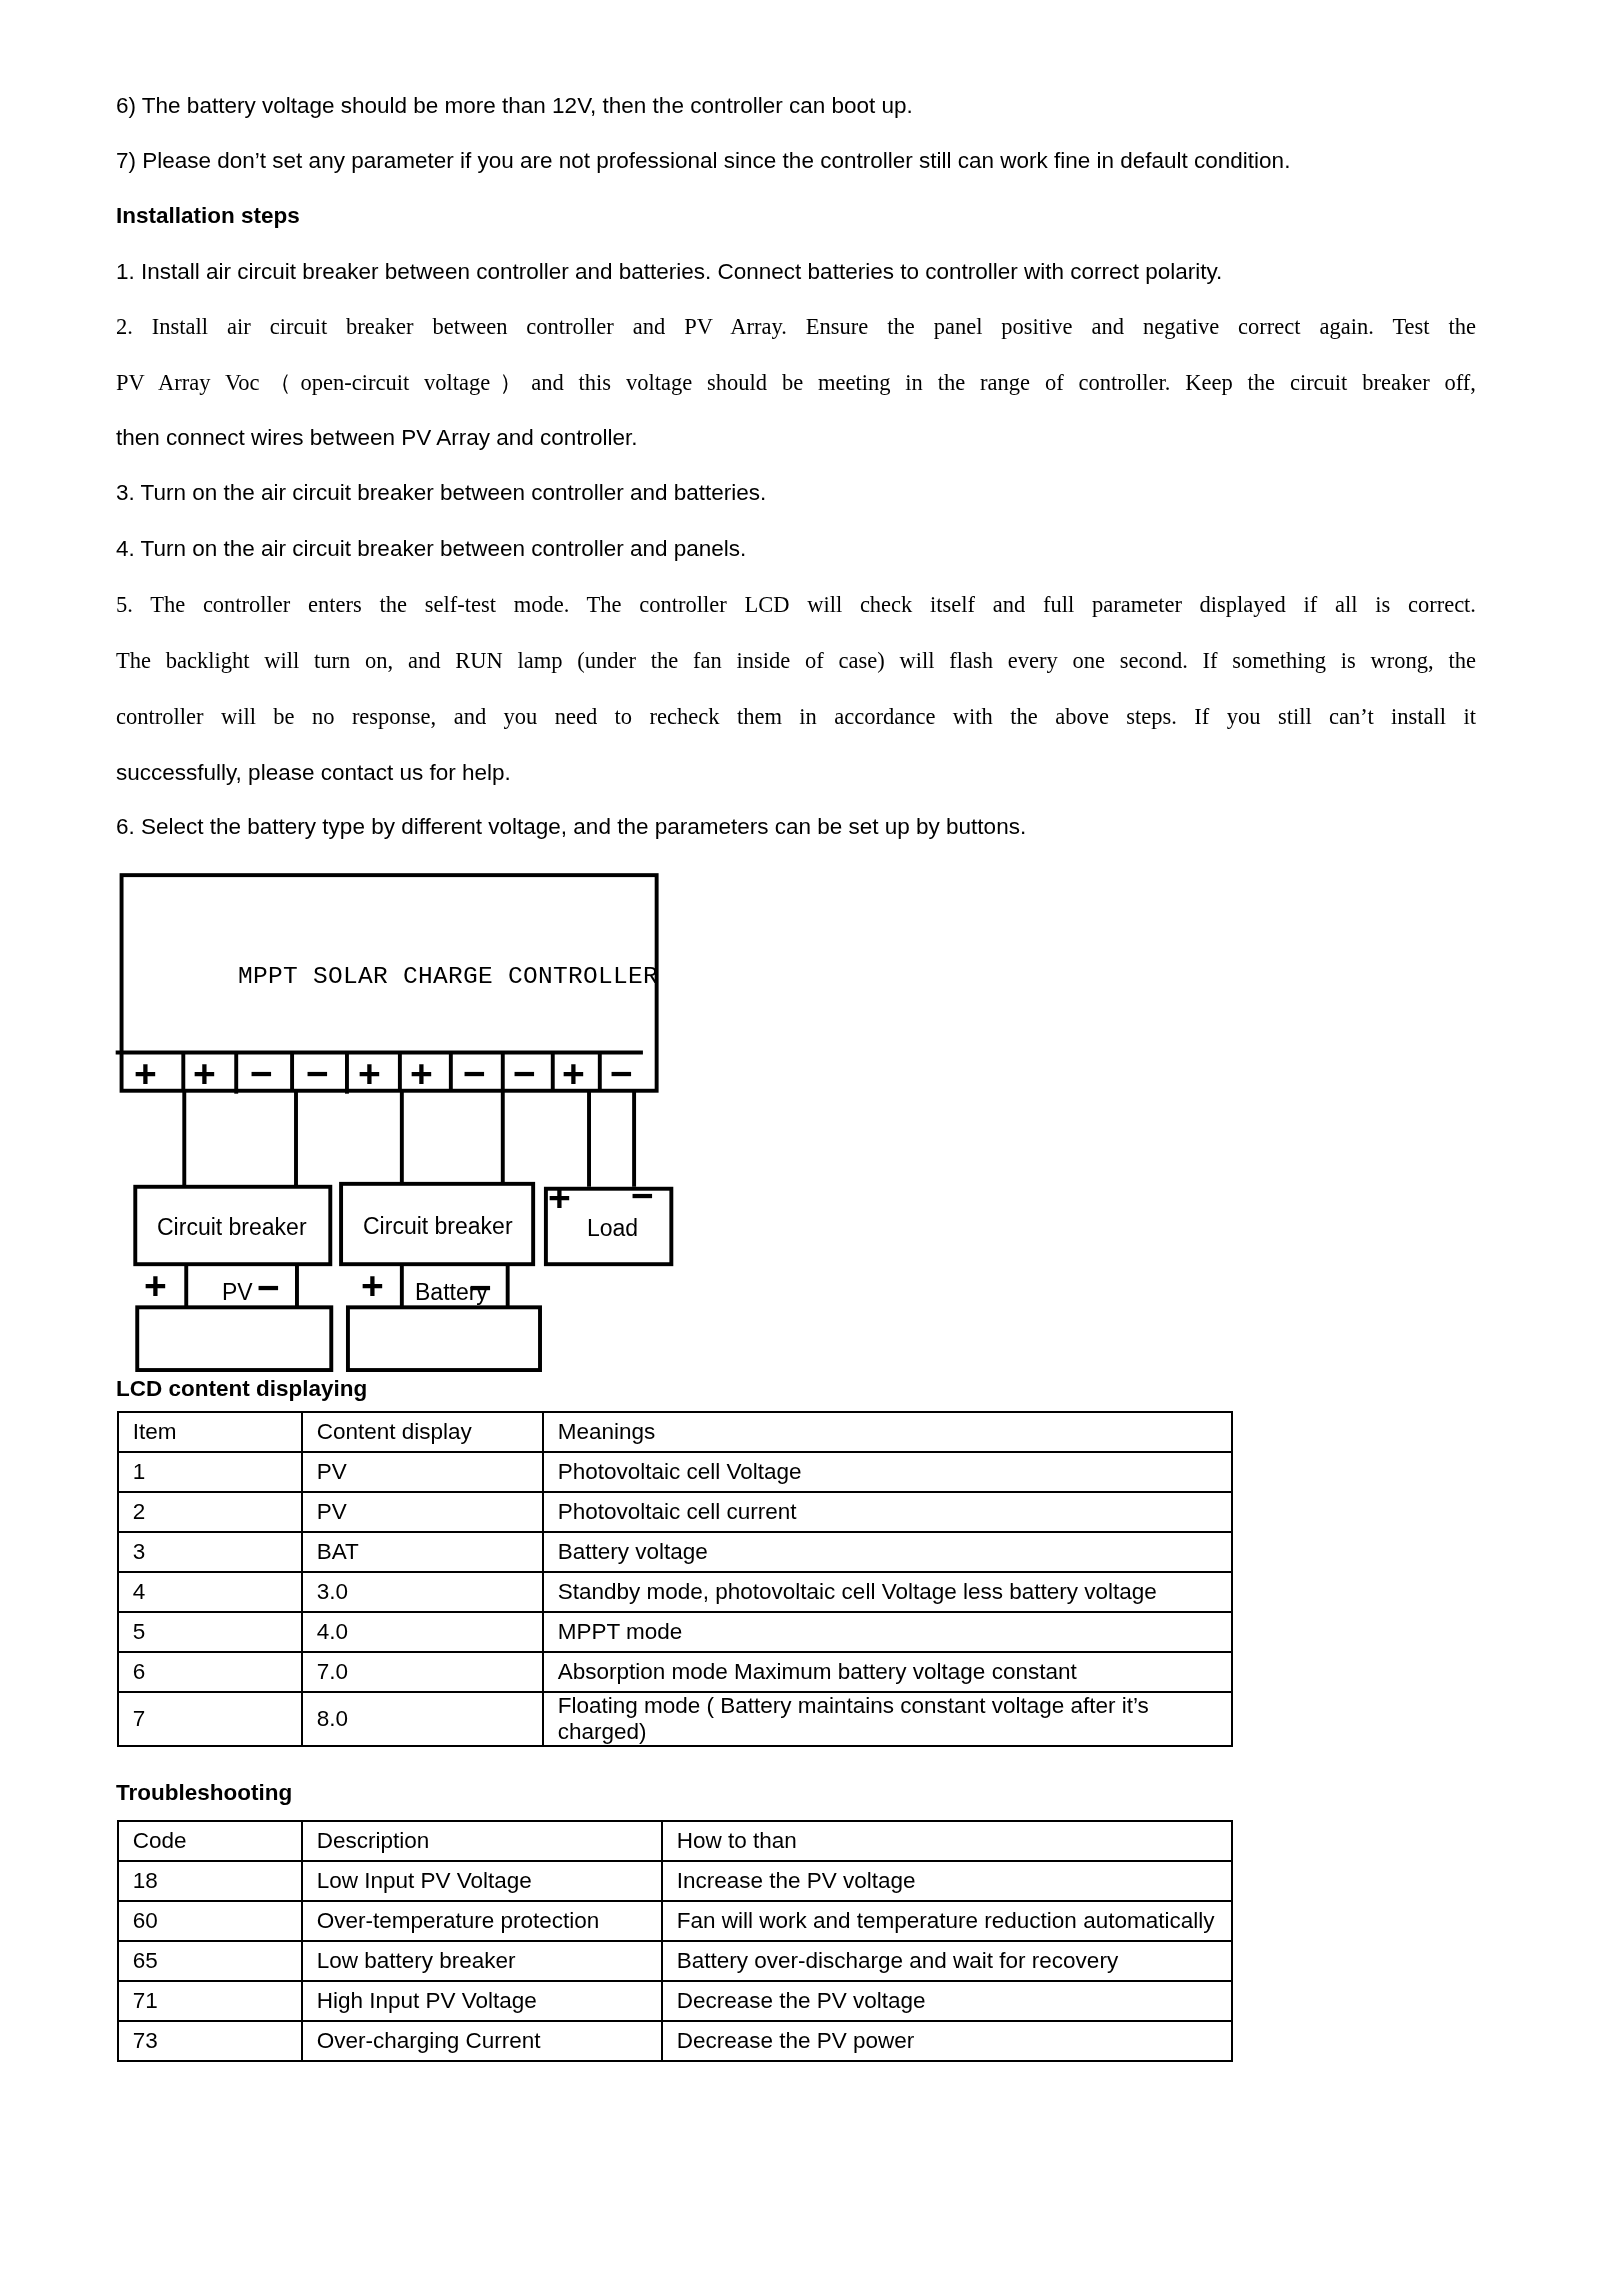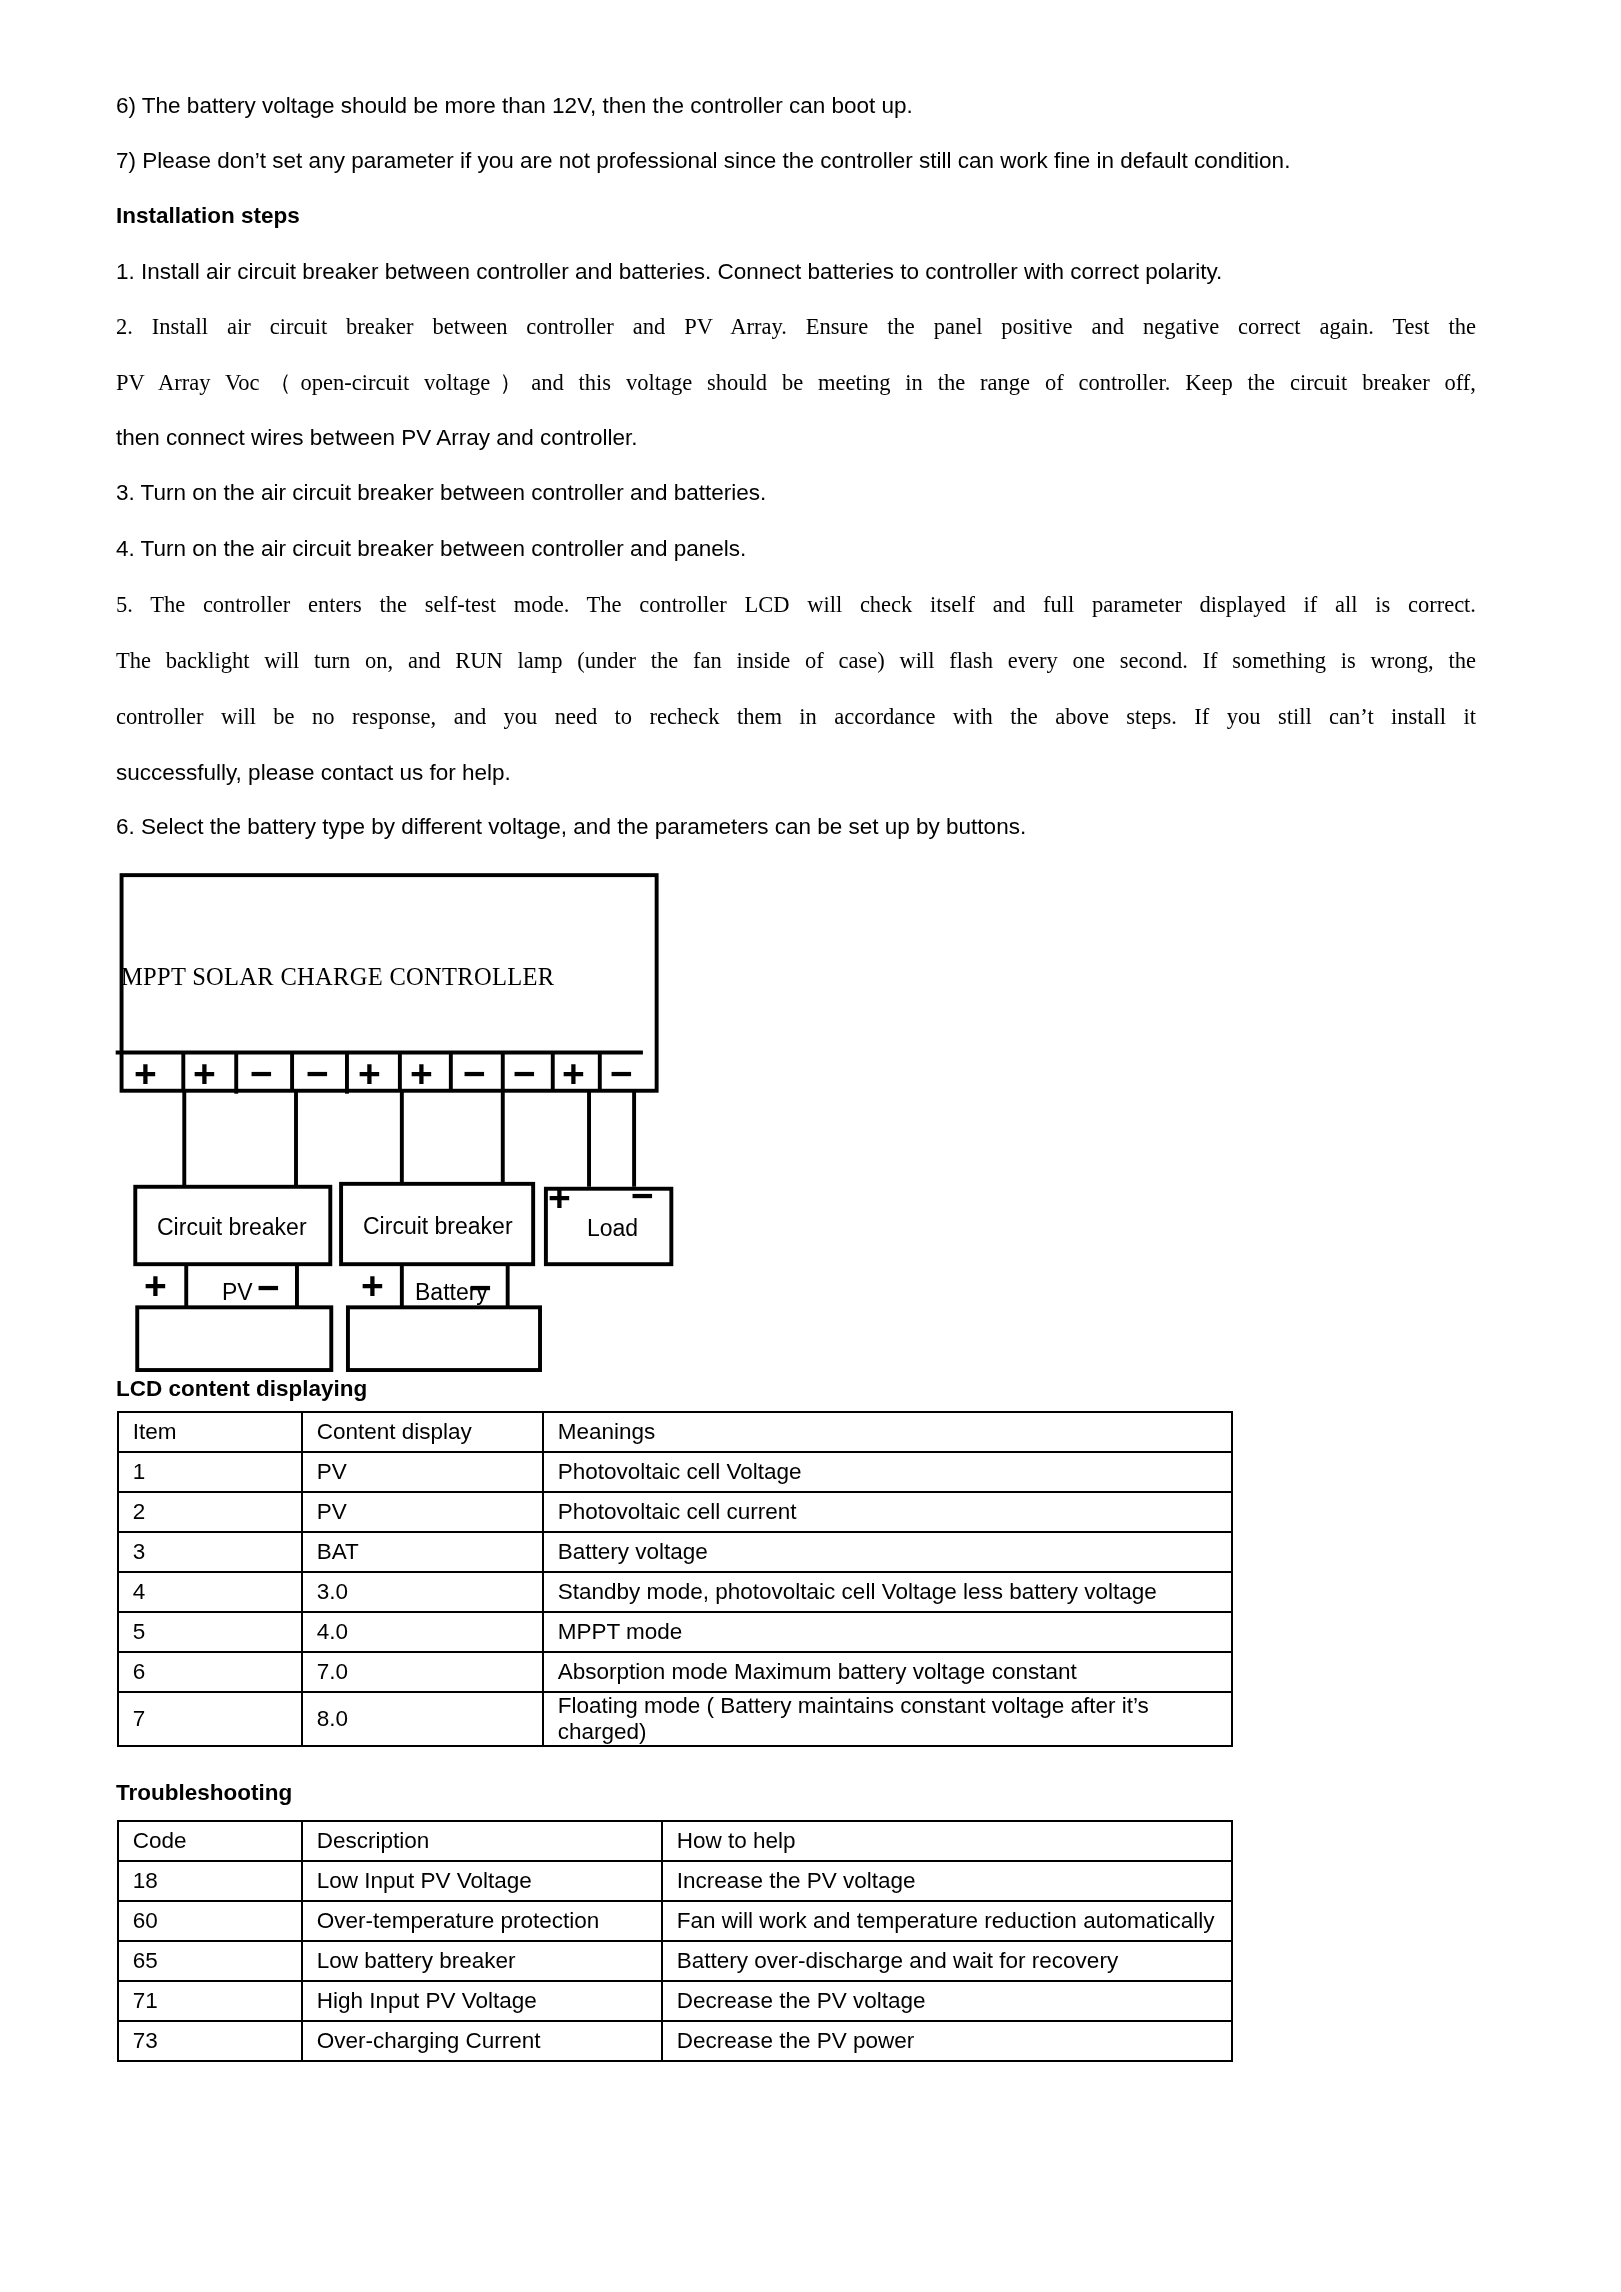--- a/index.html
+++ b/index.html
@@ -4,22 +4,22 @@
 <style>
   html, body { margin:0; padding:0; background:#fff; }
   body { width:1621px; height:2293px; position:relative; overflow:hidden;
          font-family:"Liberation Sans", sans-serif; color:#000; }
   .line { position:absolute; left:116px; font-size:22.5px; line-height:29px; white-space:nowrap; }
   .just { width:1360px; text-align:justify; text-align-last:justify;font-family:Liberation Serif, serif; }
   .heading { font-size:22.5px; font-weight:bold; }
 
   
   .diagram { position:absolute; left:0; top:0; }
-  .ctrl-label { position:absolute; left:121px; width:537px; top:963px; text-align:left;
-                font-family:Liberation Serif, serif; font-size:24.5px; letter-spacing:0.3px; }
+  .ctrl-label { position:absolute; left:121px; width:537px; top:963px; text-align:right;
+                font-family:Liberation Mono, monospace; font-size:24.5px; letter-spacing:0.3px; }
   .box-label { position:absolute; font-size:23px; white-space:nowrap; }
 
   table.grid { position:absolute; left:117px; width:1116px; border-collapse:collapse; font-size:22.5px; }
   table.grid td { border:2.9px solid #000; padding:0 0 0 13.7px; height:38px; vertical-align:middle; }
 </style>
 </head>
 <body>
 
 <div class="line" style="top:91px">6) The battery voltage should be more than 12V, then the controller can boot up.</div>
 <div class="line" style="top:146px">7) Please don’t set any parameter if you are not professional since the controller still can work fine in default condition.</div>
@@ -159,21 +159,21 @@
 <table class="grid" style="top:1820px">
   <colgroup>
       <col style="width:184px">
       <col style="width:360px">
       <col>
     </colgroup>
   <tbody>
       <tr>
     <td>Code</td>
     <td>Description</td>
-    <td>How to help</td>
+    <td>How to than</td>
   </tr>
   <tr>
     <td>18</td>
     <td>Low Input PV Voltage</td>
     <td>Increase the PV voltage</td>
   </tr>
   <tr>
     <td>60</td>
     <td>Over-temperature protection</td>
     <td>Fan will work and temperature reduction automatically</td>

